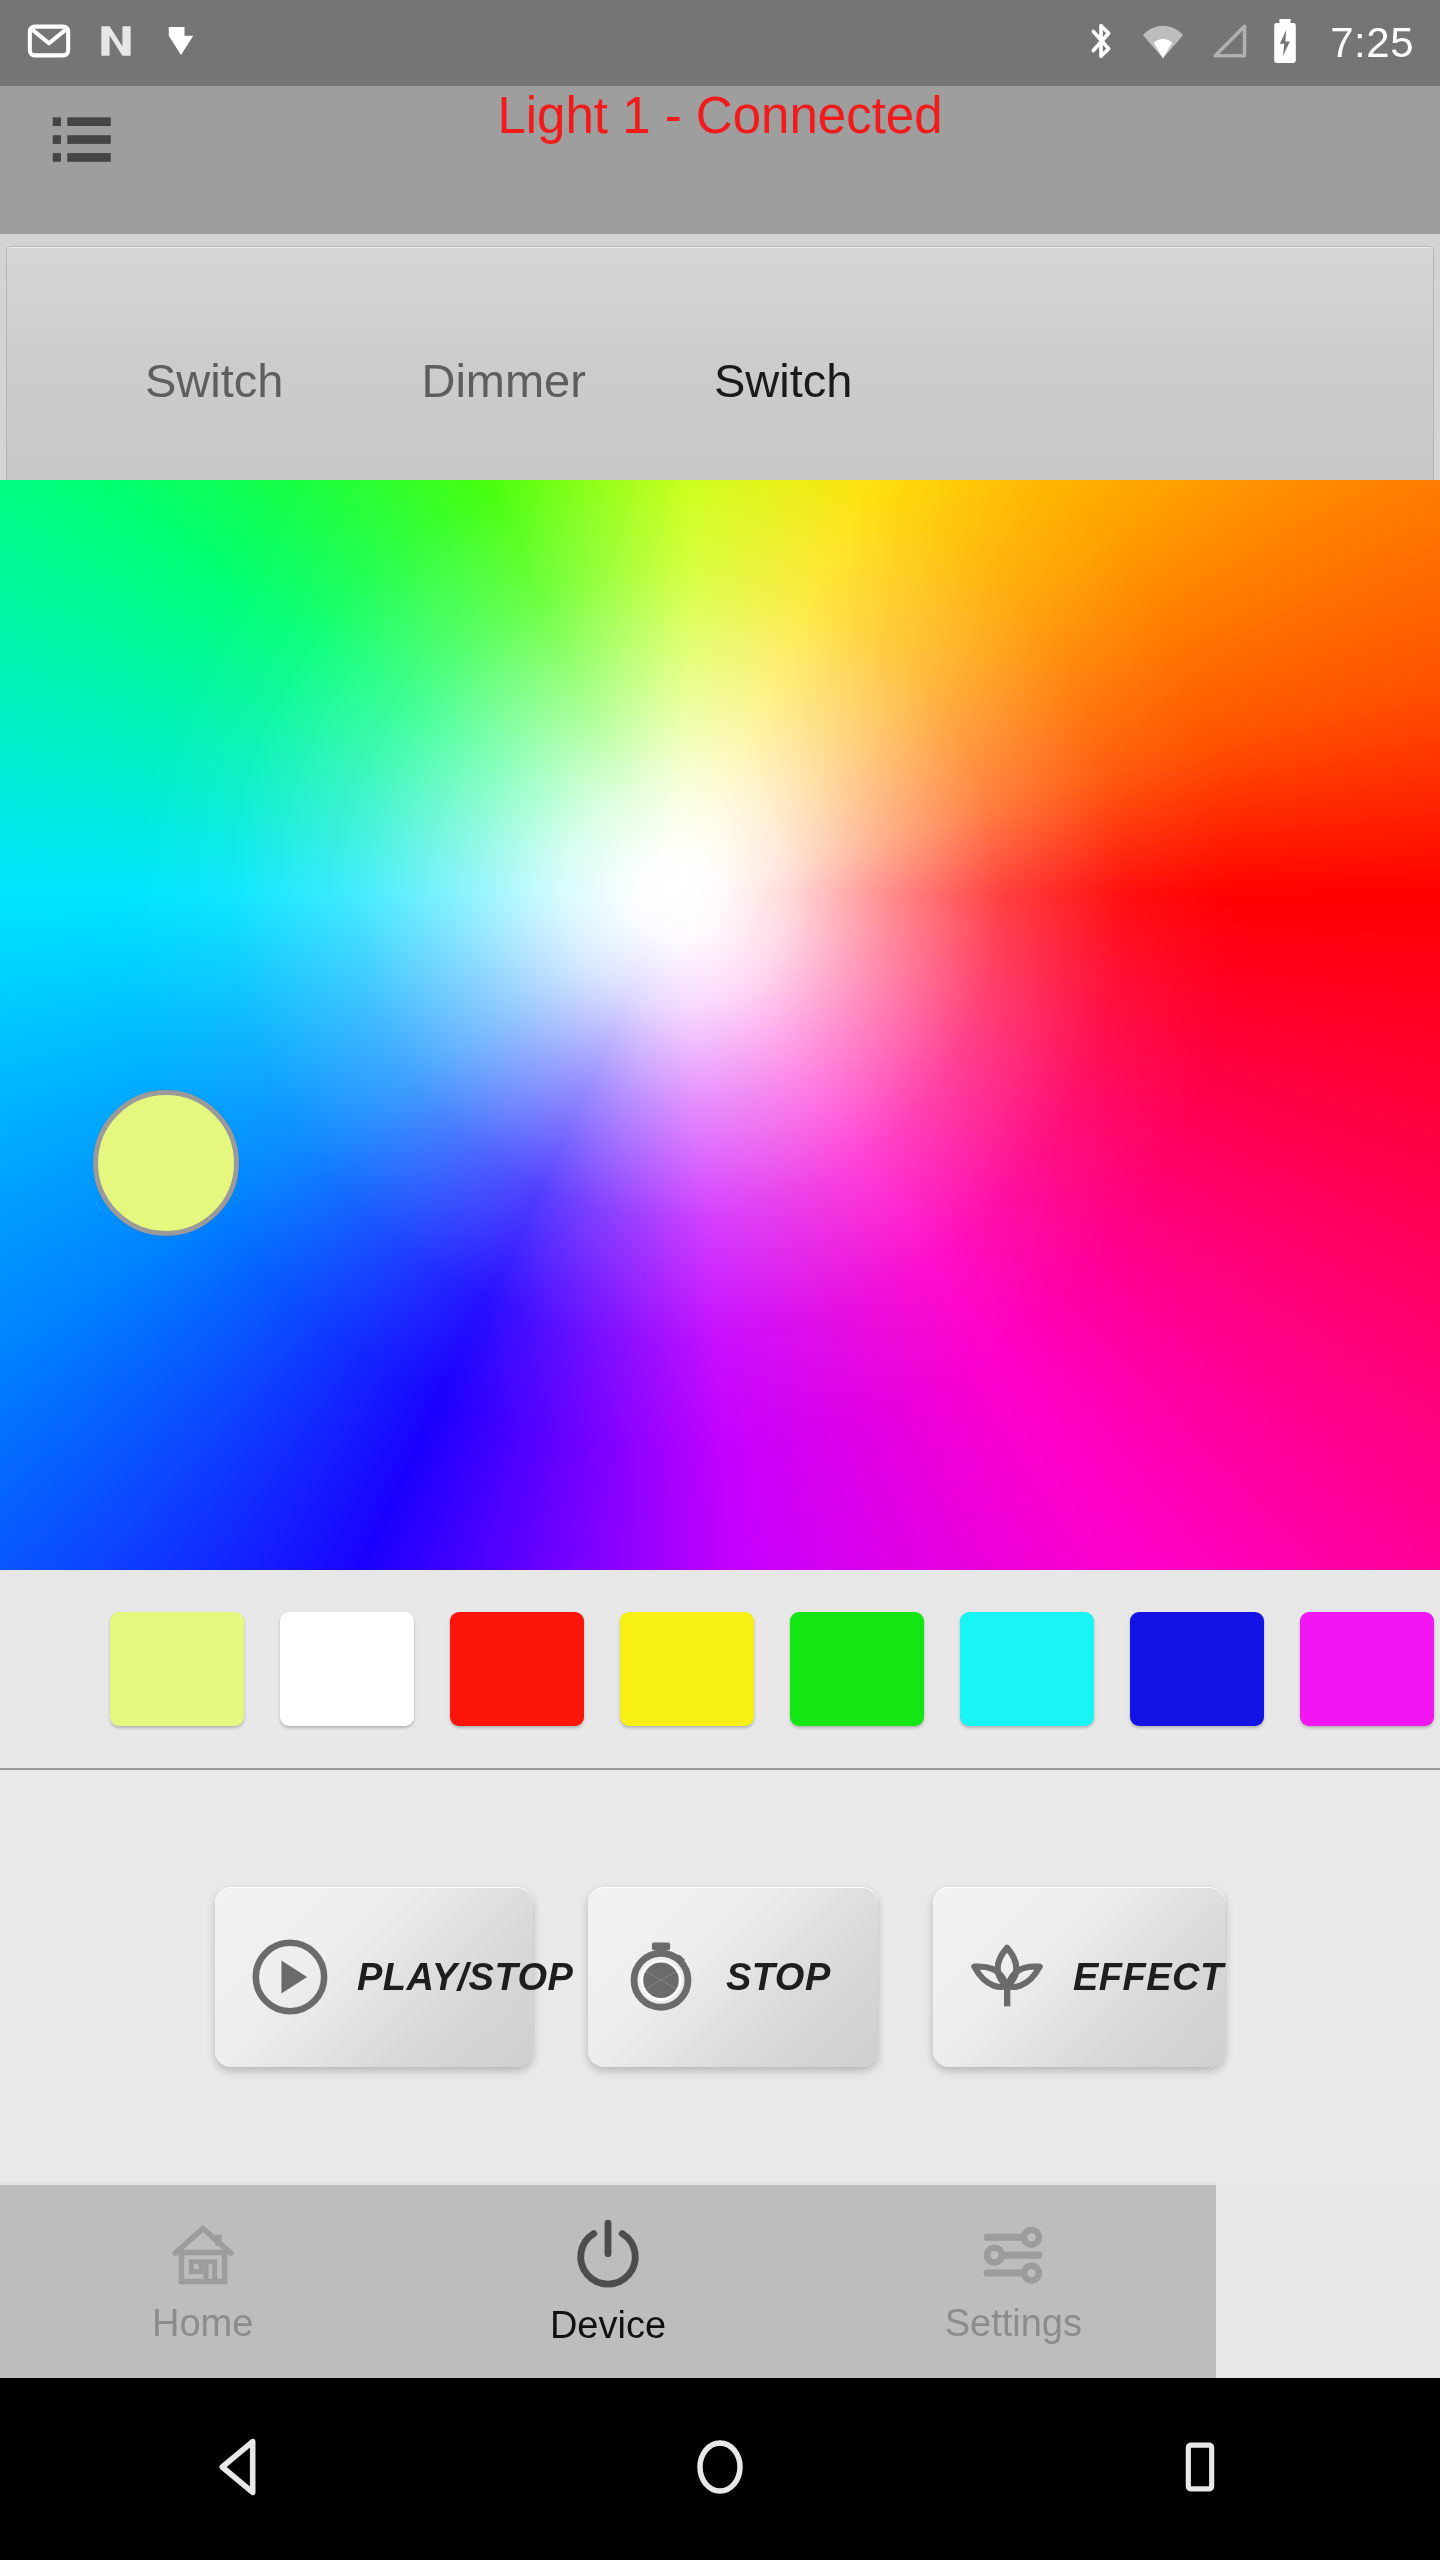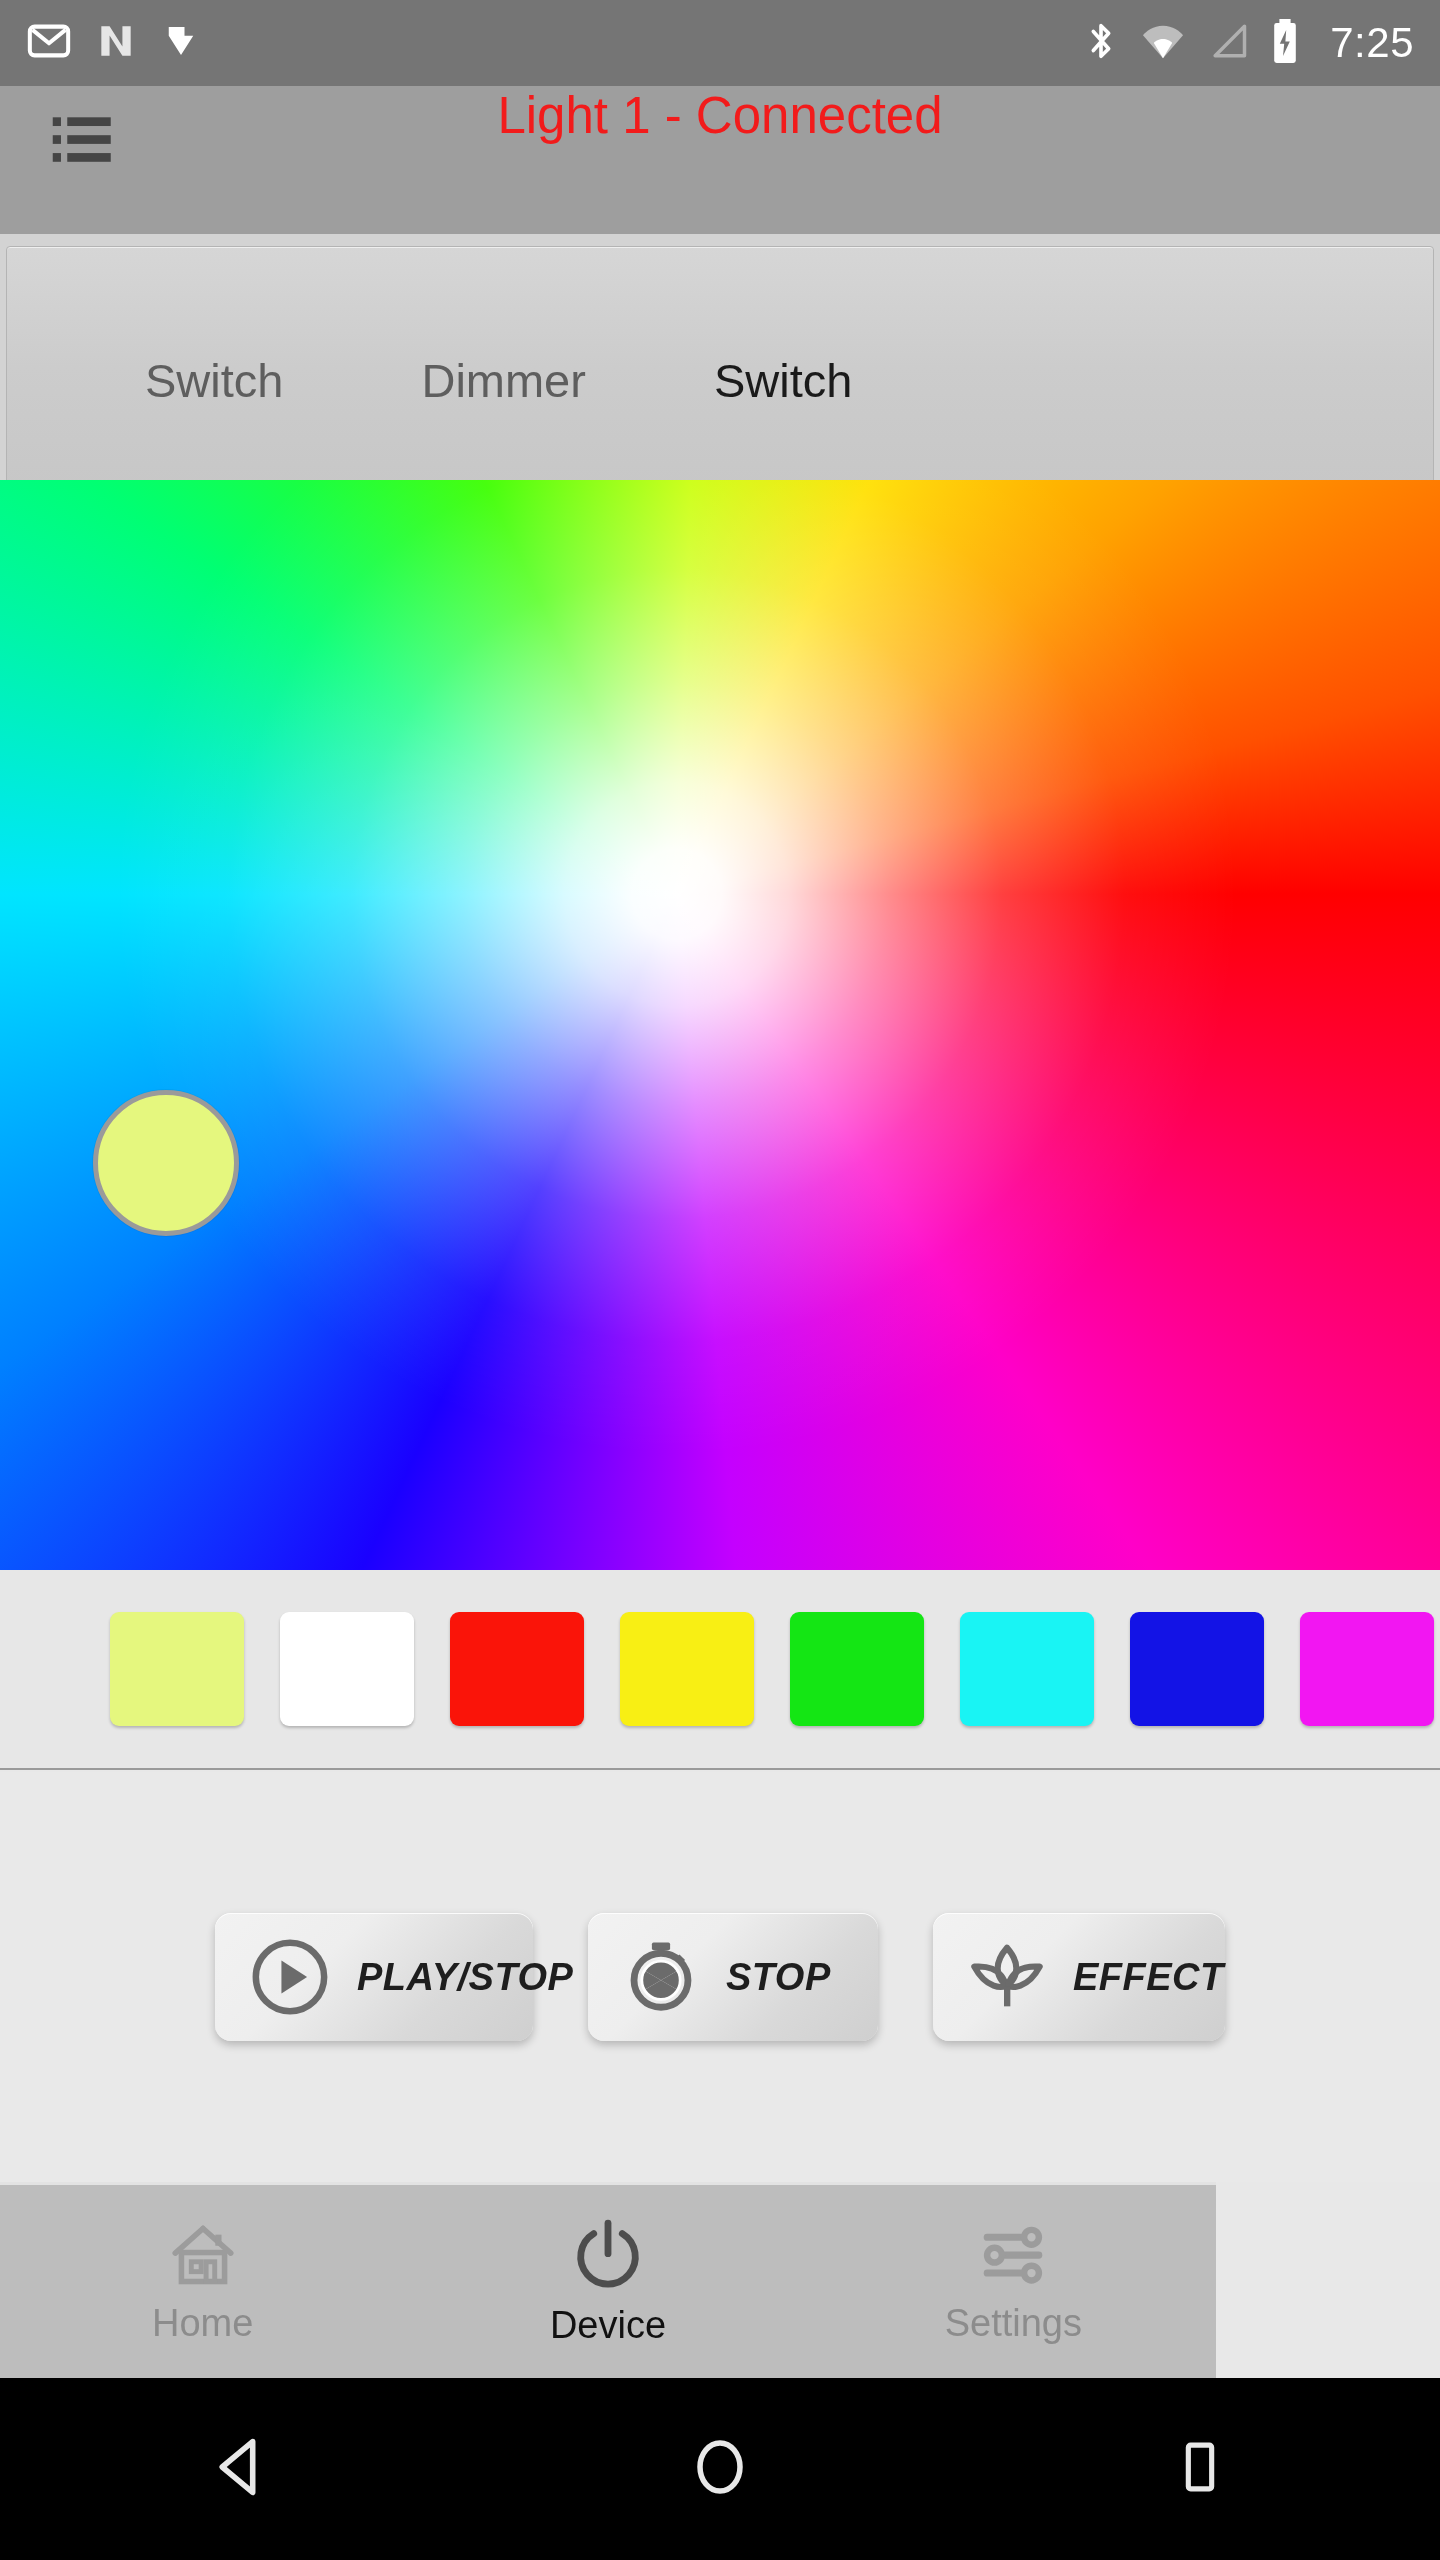--- a/index.html
+++ b/index.html
@@ -146,21 +146,21 @@
   }
 
   
   .controls {
     position:absolute; left:0; top:1772px; width:1440px; height:410px;
     background:#e9e9e9;
     display:flex; align-items:center; justify-content:center;
     gap:55px;
   }
   .ctrl-btn {
-    height:128px;
+    height:180px;
     background:linear-gradient(135deg,#f2f2f2 0%, #eeeeee 35%, #d9d9d9 70%, #cfcfcf 100%);
     border-radius:16px;
     box-shadow:0 4px 8px rgba(0,0,0,.22), inset 0 1px 0 rgba(255,255,255,.85);
     display:flex; align-items:center;
     padding:0 34px;
     gap:26px;
     cursor:pointer;
   }
   .ctrl-btn.play   { width:318px; }
   .ctrl-btn.speed  { width:290px; }

